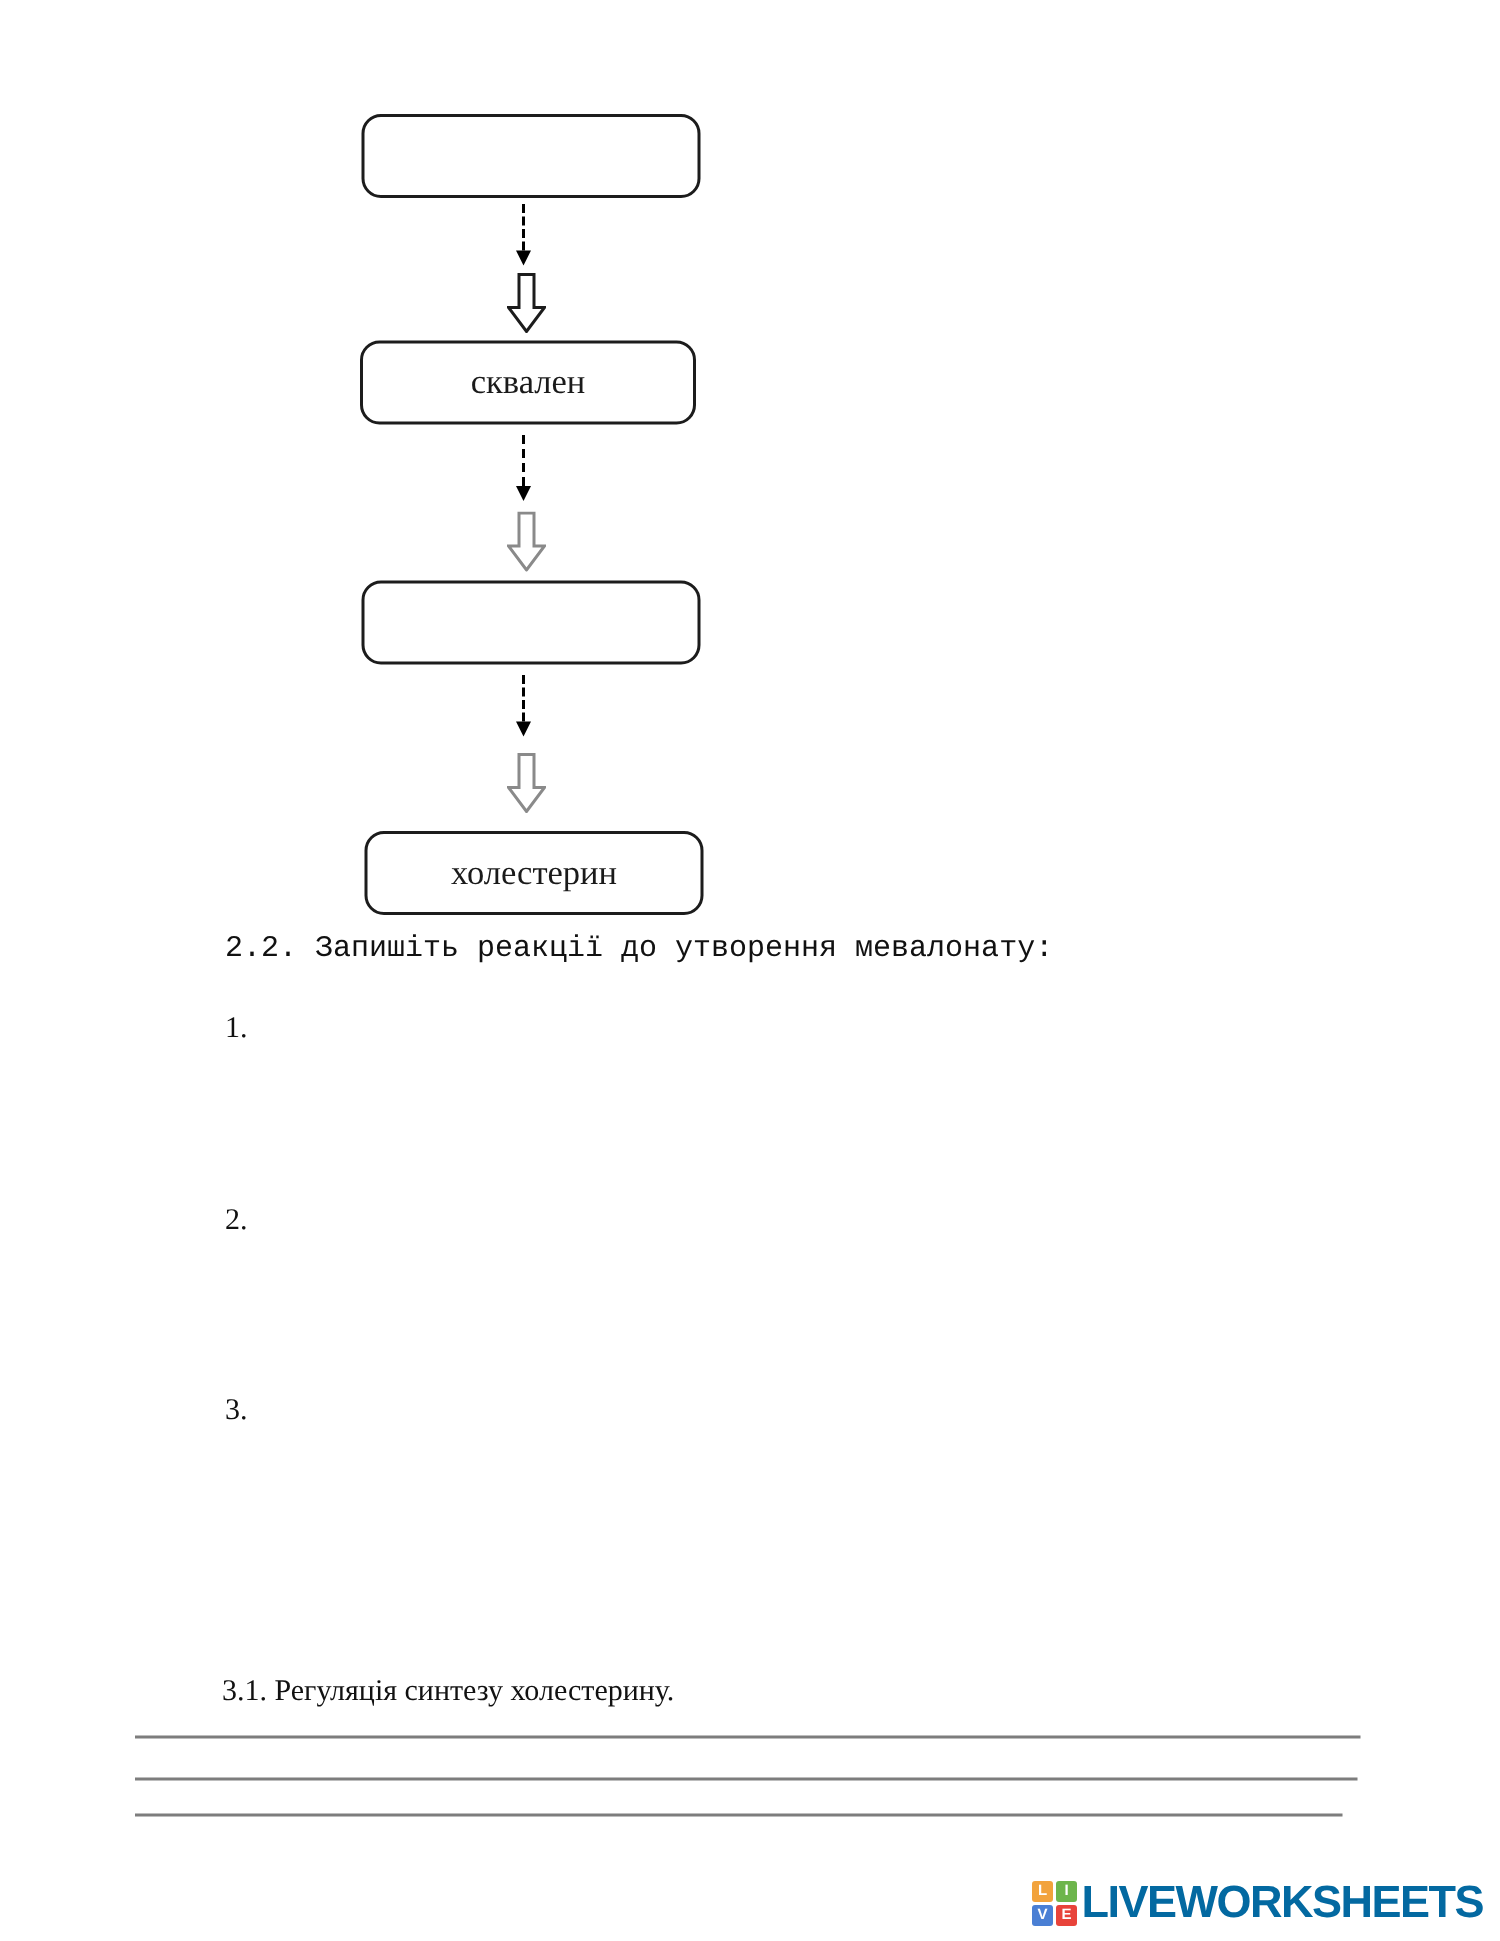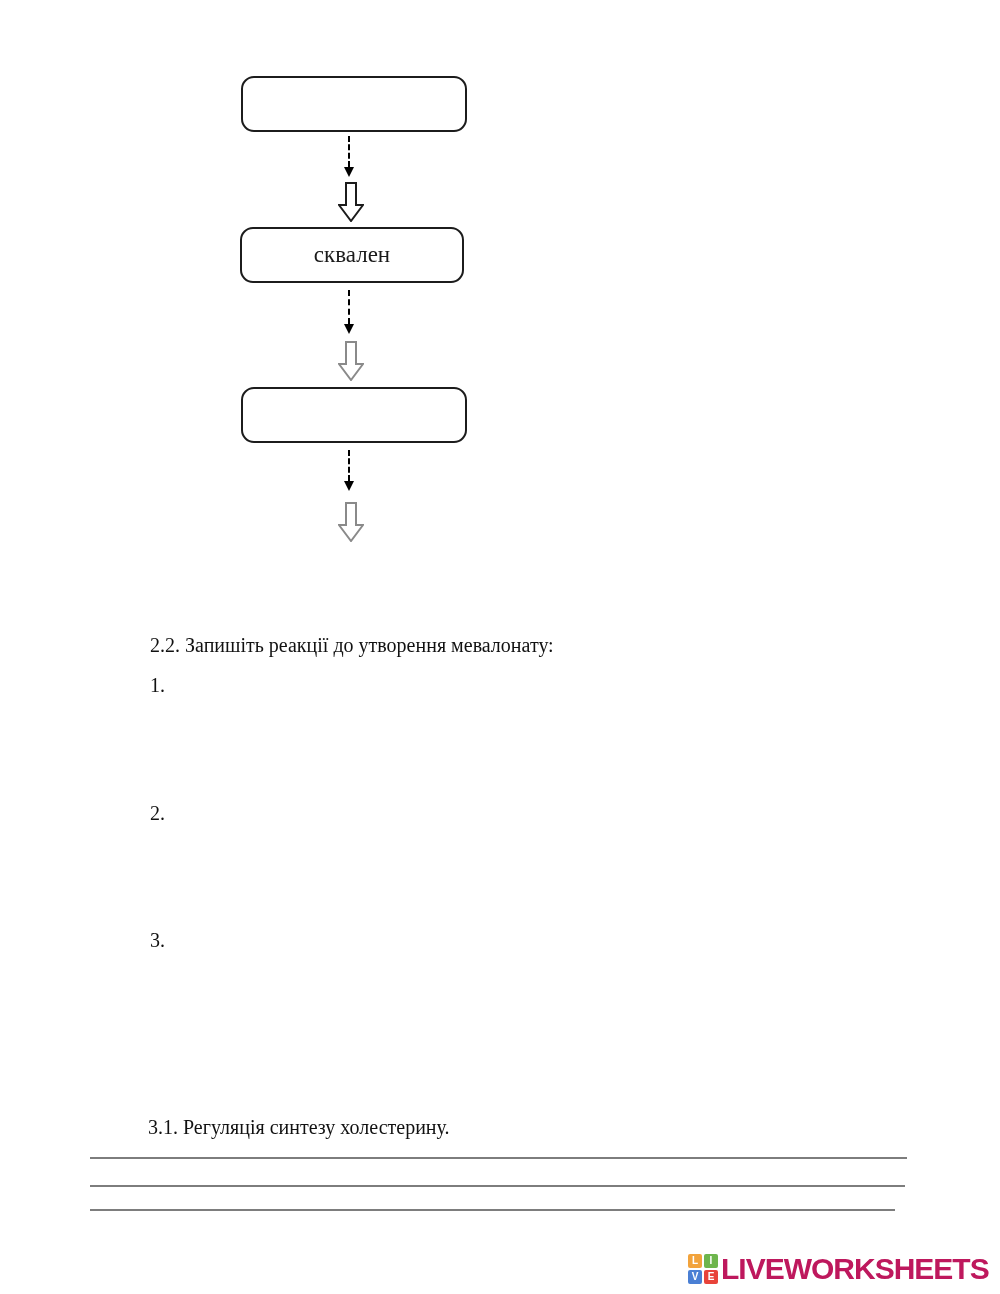--- a/index.html
+++ b/index.html
@@ -68,21 +68,21 @@
     display:flex;align-items:center;justify-content:center;
     color:#ffffff;
     font-family:"Liberation Sans", sans-serif;
     font-weight:bold;font-size:10px;line-height:1;
     border-radius:2px;
   }
   .brand-text{
     font-family:"Liberation Sans", sans-serif;
     font-weight:800;
     font-size:30px;
-    color:#be185d;
+    color:#0369a1;
     letter-spacing:-1px;
     line-height:1;
   }
 </style>
 </head>
 <body>
 
 <div class="page">
 
   <div class="flow-box" style="left:241px;top:76px;"></div>
@@ -111,22 +111,23 @@
 
   <div class="dashed-connector" style="left:343px;top:450px;">
     <div class="dash-line"></div>
     <div class="dash-head"></div>
   </div>
 
   <svg class="block-arrow arrow-gray" style="left:338px;top:502px;" width="26" height="40" viewBox="0 0 26 40">
     <path d="M8 1 H18 V23 H25 L13 39 L1 23 H8 Z"></path>
   </svg>
 
+  <div class="flow-box" style="left:243px;top:554px;">холестерин</div>
 
-  <div class="ws-text" style="left:150px;top:634px;">2.2. Запишіть реакції до утворення мевалонату:</div>
+  <div class="ws-text" style="left:150px;top:621px;font-family:Liberation Mono, monospace;">2.2. Запишіть реакції до утворення мевалонату:</div>
 
   <div class="ws-text" style="left:150px;top:674px;">1.</div>
 
   <div class="ws-text" style="left:150px;top:802px;">2.</div>
 
   <div class="ws-text" style="left:150px;top:929px;">3.</div>
 
   <div class="ws-text" style="left:148px;top:1116px;">3.1. Регуляція синтезу холестерину.</div>
 
   <div class="answer-line" style="left:90px;top:1157px;width:817px;"></div>

